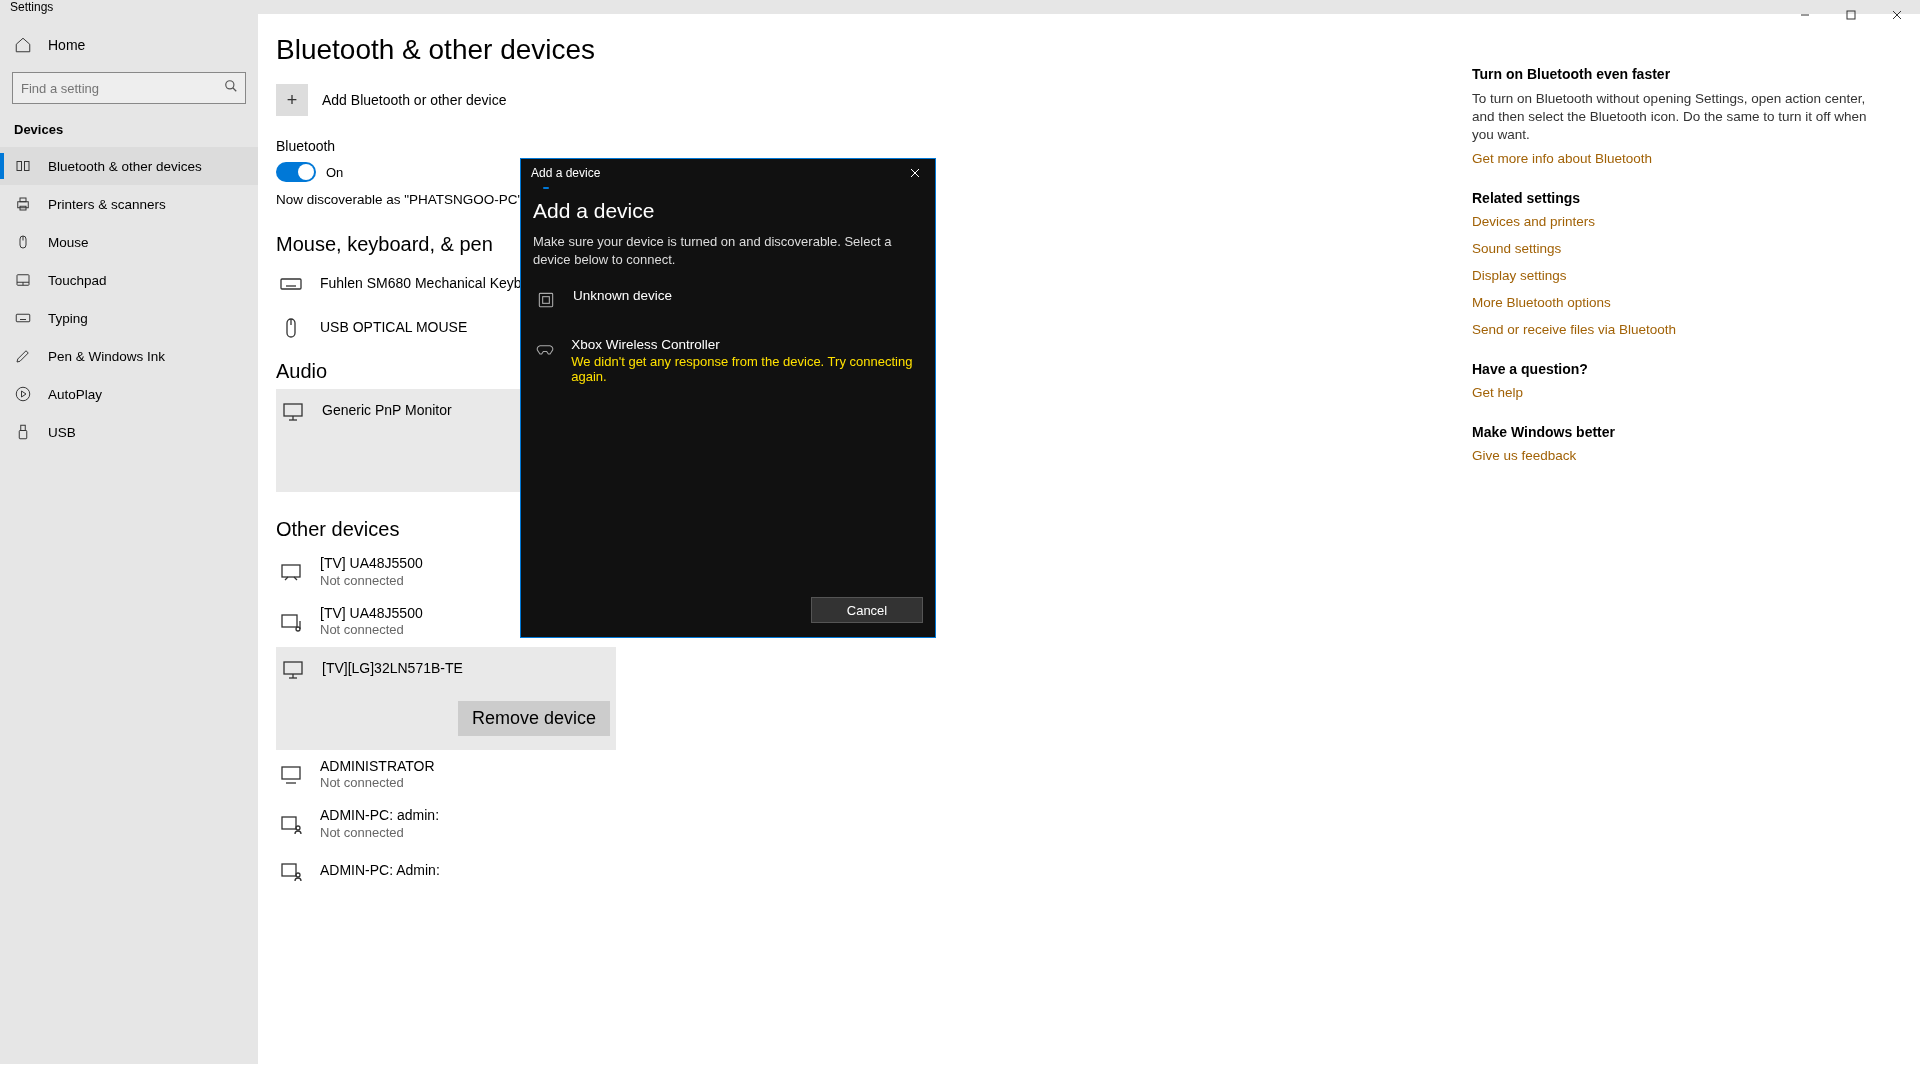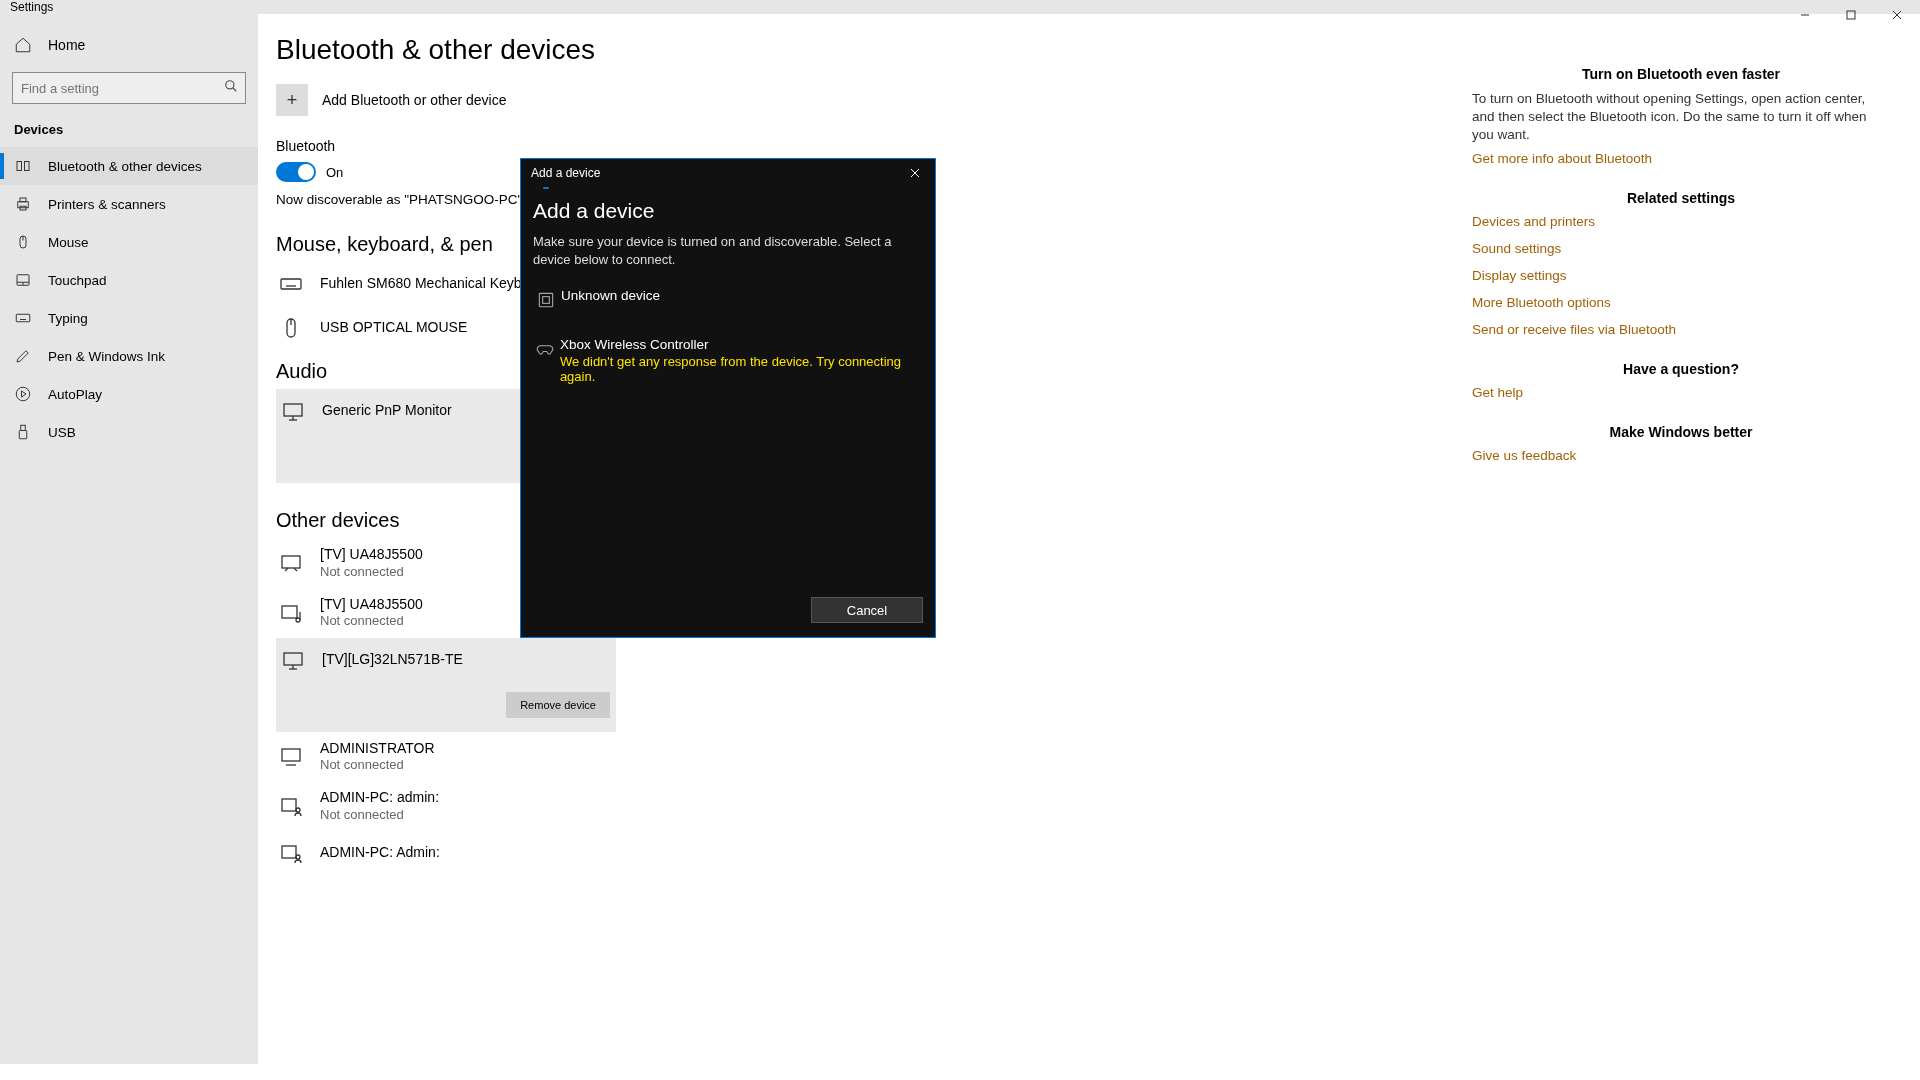--- a/index.html
+++ b/index.html
@@ -43,38 +43,38 @@
 .discov { font-size: 13.5px; margin-bottom: 26px; }
 
 .sect { font-size: 20px; font-weight: 400; margin: 10px 0 6px 0; }
 .devrow { display: flex; align-items: center; gap: 16px; padding: 8px 2px; min-height: 44px; width: 340px; }
 .devrow .dicon { width: 26px; height: 26px; display:flex; align-items:center; justify-content:center; }
 .devrow .dicon svg { width: 24px; height: 24px; stroke: #333; fill: none; stroke-width: 1.3; }
 .devrow .dtxt { font-size: 14px; line-height: 1.25; }
 .devrow .dtxt .sub { color: #666; font-size: 13px; }
 .devrow.selected { background: #e9e9e9; width: 340px; padding-left: 4px; }
 .remove-wrap { width: 340px; display: flex; justify-content: flex-end; padding: 10px 6px 14px 0; }
-.remove-btn { background: #ccc; border: none; padding: 7px 14px; font-size: 11px; }
+.remove-btn { background: #ccc; border: none; padding: 7px 14px; font-size: 18px; }
 
 
 .rpanel { width: 460px; padding: 30px 30px 0 12px; }
-.rtitle { font-weight: 600; font-size: 14px; margin-bottom: 8px; margin-top: 24px; text-align: center; }
+.rtitle { font-weight: 600; font-size: 14px; margin-bottom: 8px; margin-top: 24px; }
 .rtext { font-size: 13.5px; color: #333; line-height: 1.35; }
 .rlink { font-size: 13.5px; color: #a16207; margin-top: 6px; display: block; }
 .rlink + .rlink { margin-top: 12px; }
 .rpanel .first { margin-top: 22px; }
 
 
 .overlay { position: absolute; top: 158px; left: 520px; width: 416px; height: 480px; background: #111; border: 1px solid #0078d7; display: flex; flex-direction: column; color: #fff; font-size: 13px; }
 .overlay .mtitle { display: flex; align-items: center; justify-content: space-between; padding: 4px 6px 4px 10px; font-size: 12px; }
 .overlay .close { width: 28px; height: 20px; display: flex; align-items: center; justify-content: center; }
 .overlay .body { padding: 4px 12px 10px 12px; flex: 1; }
 .overlay h2 { font-size: 21px; font-weight: 400; margin-bottom: 10px; }
 .overlay .instr { font-size: 13px; color: #ddd; line-height: 1.35; margin-bottom: 12px; }
-.discdev { display: flex; gap: 4px; padding: 8px 2px; align-items: flex-start; }
+.discdev { display: flex; gap: 16px; padding: 8px 2px; align-items: flex-start; }
 .discdev .di { width: 22px; height: 22px; display:flex; align-items:center; justify-content:center; margin-top:1px;}
 .discdev .di svg { width: 20px; height: 20px; stroke: #aaa; fill: none; stroke-width: 1.3; }
 .discdev .dt { font-size: 13.5px; }
 .discdev .err { color: #ffe100; font-size: 13px; margin-top: 2px; }
 .discdev.sel { }
 .overlay .footer { padding: 10px 12px 14px 0; display: flex; justify-content: flex-end; }
 .overlay .cancel { width: 112px; height: 26px; background: #333; border: 1px solid #555; color: #fff; font-size: 13px; }
 
 .progress { height: 2px; margin: 0 10px 6px 10px; position: relative; }
 .progress::before { content:""; position:absolute; left: 12px; width: 6px; height: 2px; background:#0078d7; border-radius:2px; }

